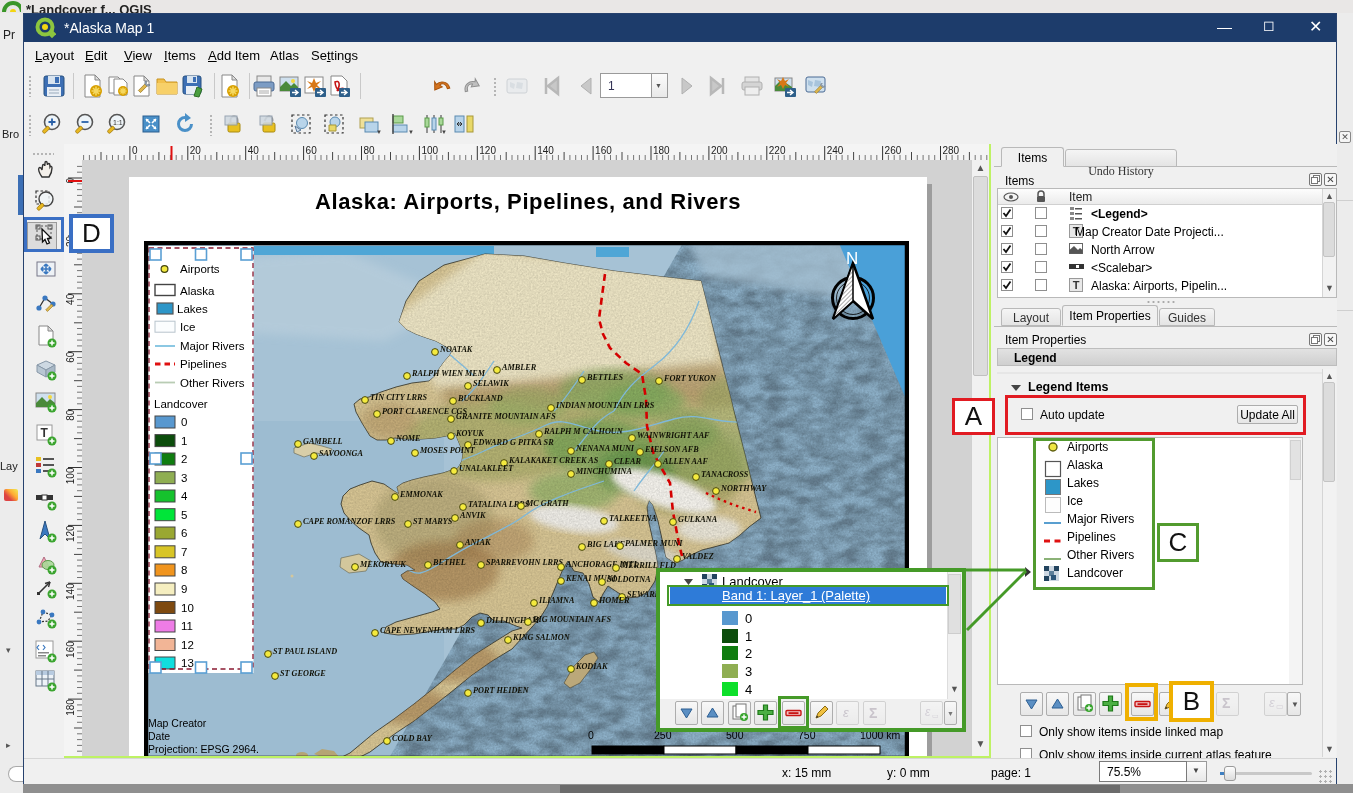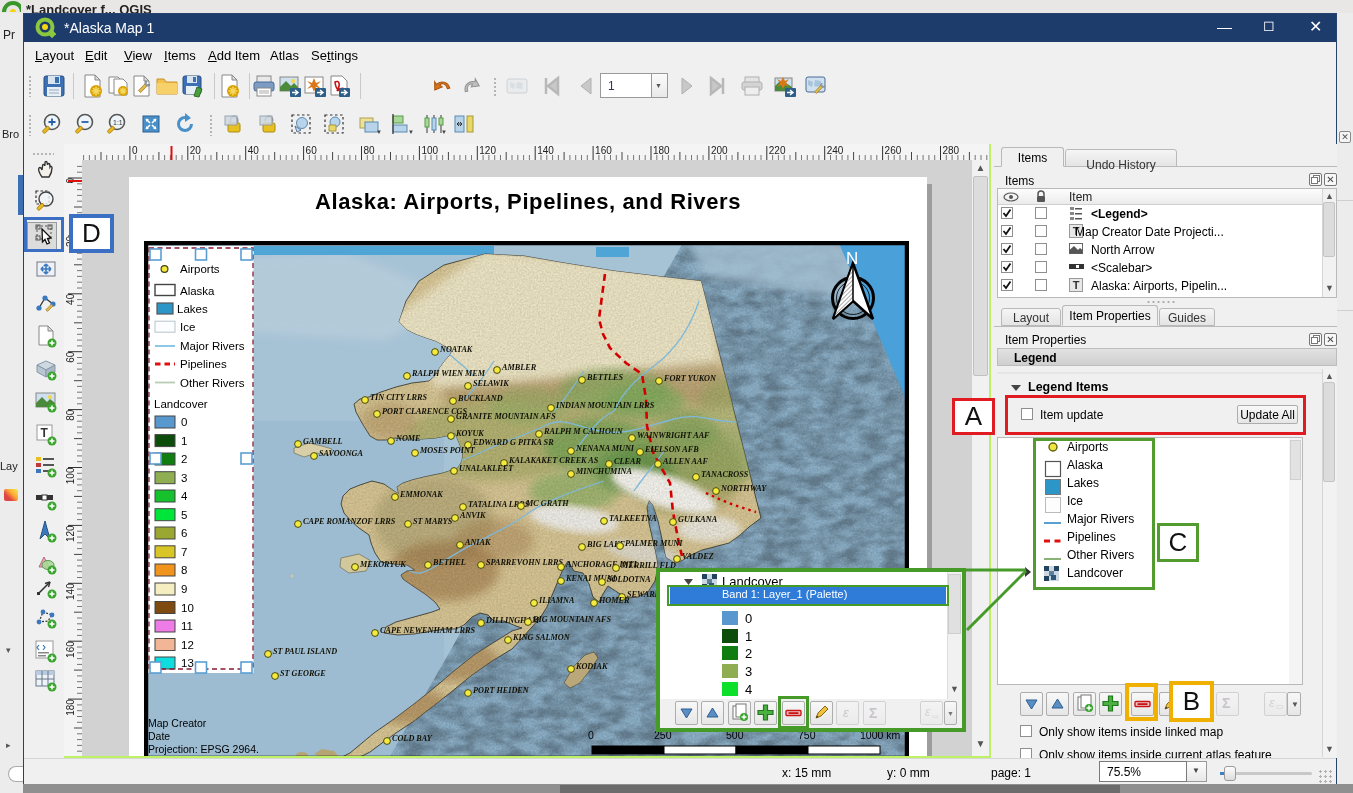--- a/index.html
+++ b/index.html
@@ -992,21 +992,21 @@
   </div>
   <div id="vsb">
     <div class="abs" style="left:2px;top:2px;width:13px;height:13px;color:#555;font-size:10px;text-align:center;">▲</div>
     <div class="abs" style="left:2px;top:578px;width:13px;height:13px;color:#555;font-size:10px;text-align:center;">▼</div>
     <div class="abs" style="left:1px;top:16px;width:15px;height:200px;background:#dcdcdc;border:1px solid #c0c0c0;border-radius:2px;"></div>
   </div>
   <div class="abs" style="left:983px;top:400px;width:4px;height:34px;background:radial-gradient(circle,#9a9a9a 1px,transparent 1.2px);background-size:4px 5px;"></div>
     <div id="rpanel">
       <div class="abs" style="left:3px;top:22px;width:343px;height:1px;background:#b9b9b9;"></div>
       <div class="abs" style="left:10px;top:3px;width:63px;height:20px;background:#f0f0f0;border:1px solid #b9b9b9;border-bottom:1px solid #f0f0f0;border-radius:3px 3px 0 0;text-align:center;padding-top:3px;z-index:2;">Items</div>
-      <div class="abs" style="left:74px;top:5px;width:112px;height:18px;background:linear-gradient(#f5f5f5,#e4e4e4);border:1px solid #b9b9b9;border-radius:3px 3px 0 0;text-align:center;padding-top:8px;color:#333;">Undo History</div>
+      <div class="abs" style="left:74px;top:5px;width:112px;height:18px;background:linear-gradient(#f5f5f5,#e4e4e4);border:1px solid #b9b9b9;border-radius:3px 3px 0 0;text-align:center;padding-top:14px;color:#333;font-family:Liberation Serif, serif;">Undo History</div>
       <div class="abs" style="left:14px;top:30px;">Items</div>
       <div class="abs" style="left:318px;top:29px;width:13px;height:13px;border:1px solid #777;border-radius:2px;background:#f8f8f8;">
         <div style="position:absolute;left:3px;top:1px;width:7px;height:7px;border:1px solid #777;background:#fff;"></div>
         <div style="position:absolute;left:1px;top:3px;width:7px;height:7px;border:1px solid #777;background:#fff;"></div>
       </div>
       <div class="abs" style="left:333px;top:29px;width:13px;height:13px;border:1px solid #777;border-radius:2px;background:#f8f8f8;text-align:center;line-height:12px;font-size:10px;color:#444;">✕</div>
       <div class="abs whitebox" style="left:6px;top:44px;width:340px;height:110px;"></div>
       <div class="abs" style="left:7px;top:45px;width:324px;height:16px;background:linear-gradient(#fdfdfd,#ebebeb);border-bottom:1px solid #d0d0d0;"></div>
       <svg class="abs" style="left:12px;top:48px;" width="16" height="10">
         <ellipse cx="8" cy="5" rx="7" ry="4" fill="none" stroke="#555" stroke-width="1.2"></ellipse>
@@ -1093,21 +1093,21 @@
       <div class="abs" style="left:334px;top:227px;font-size:9px;color:#555;">▲</div>
       <div class="abs" style="left:334px;top:600px;font-size:9px;color:#555;">▼</div>
       <div class="abs" style="left:332px;top:238px;width:12px;height:100px;background:#dcdcdc;border:1px solid #c4c4c4;border-radius:2px;"></div>
       <div class="abs" style="left:6px;top:228px;width:325px;height:2px;background:#e6e6e6;"></div>
       <svg class="abs" style="left:20px;top:240px;" width="11" height="8">
         <path d="M0,1 L10,1 L5,7 Z" fill="#444"></path>
       </svg>
       <div class="abs" style="left:37px;top:236px;font-weight:bold;font-size:12.5px;">Legend Items</div>
       <div class="abs" style="left:14px;top:251px;width:301px;height:40px;border:3px solid #e11b22;"></div>
       <div class="abs" style="left:30px;top:264px;width:12px;height:12px;background:#fff;border:1px solid #8f8f8f;"></div>
-      <div class="abs" style="left:49px;top:264px;">Item update</div>
+      <div class="abs" style="left:49px;top:264px;">Auto update</div>
       <div class="abs btn" style="left:246px;top:261px;width:61px;height:19px;text-align:center;padding-top:2px;">Update All</div>
       <div class="abs" style="left:6px;top:293px;width:306px;height:248px;background:#fff;border:1px solid #b9b9b9;"></div>
       <div class="abs" style="left:298px;top:294px;width:13px;height:246px;background:#f4f4f4;"></div>
       <div class="abs" style="left:299px;top:296px;width:11px;height:40px;background:#e2e2e2;border:1px solid #d0d0d0;"></div>
       <div class="abs" style="left:42px;top:294px;width:122px;height:152px;border:3px solid #529b2f;"></div>
       <svg class="abs" style="left:53px;top:297px;" width="18" height="150">
         <circle cx="9" cy="6" r="4" fill="#efe642" stroke="#5f5f10" stroke-width="1.4"></circle>
         <rect x="1.5" y="20.5" width="15" height="15" fill="#fff" stroke="#555" stroke-width="1.2"></rect>
         <rect x="1.5" y="38.5" width="15" height="15" fill="#2d96c8" stroke="#777" stroke-width="1"></rect>
         <rect x="1.5" y="56.5" width="15" height="15" fill="#fdfdfd" stroke="#bbb" stroke-width="1"></rect>
@@ -1200,21 +1200,21 @@
     <svg class="abs" style="left:42px;top:2px;" width="15" height="15">
       <rect width="15" height="15" fill="#cdd7e2"></rect>
       <rect x="0" y="0" width="5" height="5" fill="#23445f"></rect>
       <rect x="10" y="0" width="5" height="5" fill="#23445f"></rect>
       <rect x="5" y="5" width="5" height="5" fill="#5d7f9a"></rect>
       <rect x="0" y="10" width="5" height="5" fill="#23445f"></rect>
       <rect x="7" y="9" width="5" height="5" fill="#2d567a"></rect>
     </svg>
     <div class="abs" style="left:62px;top:2px;font-size:13px;">Landcover</div>
     <div class="abs" style="left:7px;top:12.5px;width:282px;height:21.5px;border:2.5px solid #459a28;background:#fff;"></div>
-    <div class="abs" style="left:10px;top:15px;width:276px;height:17px;background:#2e7bd8;color:#fff;font-size:11px;padding:1px 0 0 52px;">Band 1: Layer_1 (Palette)</div>
+    <div class="abs" style="left:10px;top:15px;width:276px;height:17px;background:#2e7bd8;color:#fff;font-size:13px;padding:1px 0 0 52px;text-decoration:underline;">Band 1: Layer_1 (Palette)</div>
     <div class="abs" style="left:62px;top:39px;width:16px;height:14px;background:#5898cf;"></div>
     <div class="abs" style="left:85px;top:39px;font-size:13px;">0</div>
     <div class="abs" style="left:62px;top:56.7px;width:16px;height:14px;background:#0c4d0c;"></div>
     <div class="abs" style="left:85px;top:56.7px;font-size:13px;">1</div>
     <div class="abs" style="left:62px;top:74.4px;width:16px;height:14px;background:#0f7d0f;"></div>
     <div class="abs" style="left:85px;top:74.4px;font-size:13px;">2</div>
     <div class="abs" style="left:62px;top:92.10000000000001px;width:16px;height:14px;background:#8fae52;"></div>
     <div class="abs" style="left:85px;top:92.10000000000001px;font-size:13px;">3</div>
     <div class="abs" style="left:62px;top:109.80000000000001px;width:16px;height:14px;background:#0ddf2a;"></div>
     <div class="abs" style="left:85px;top:109.80000000000001px;font-size:13px;">4</div>

